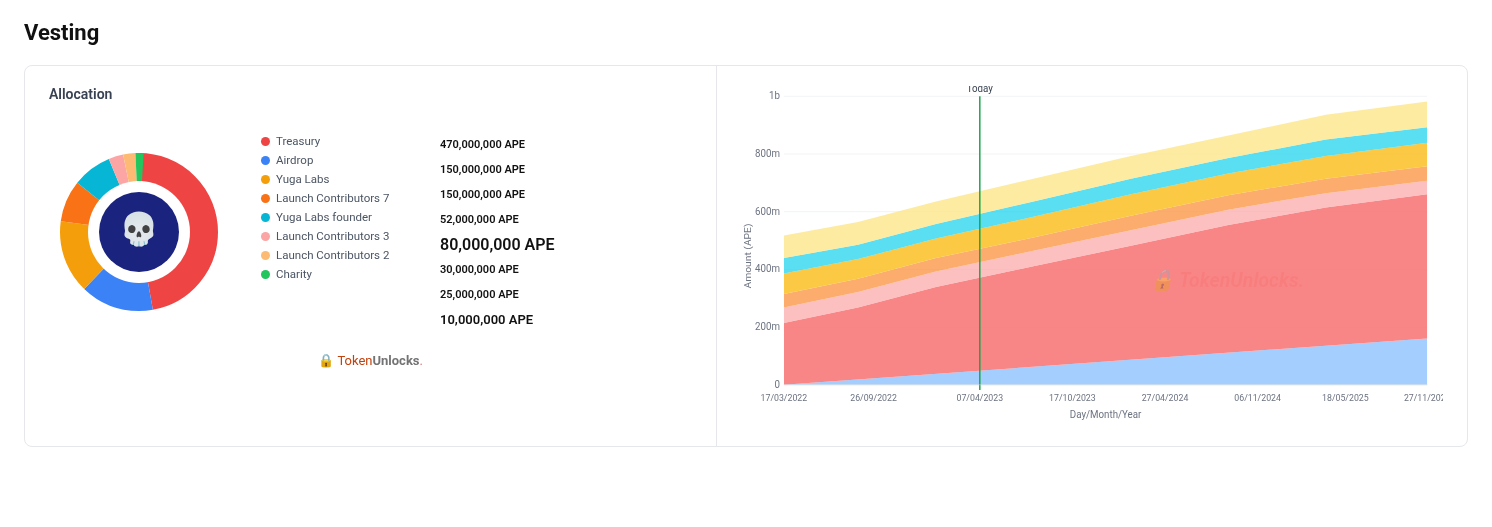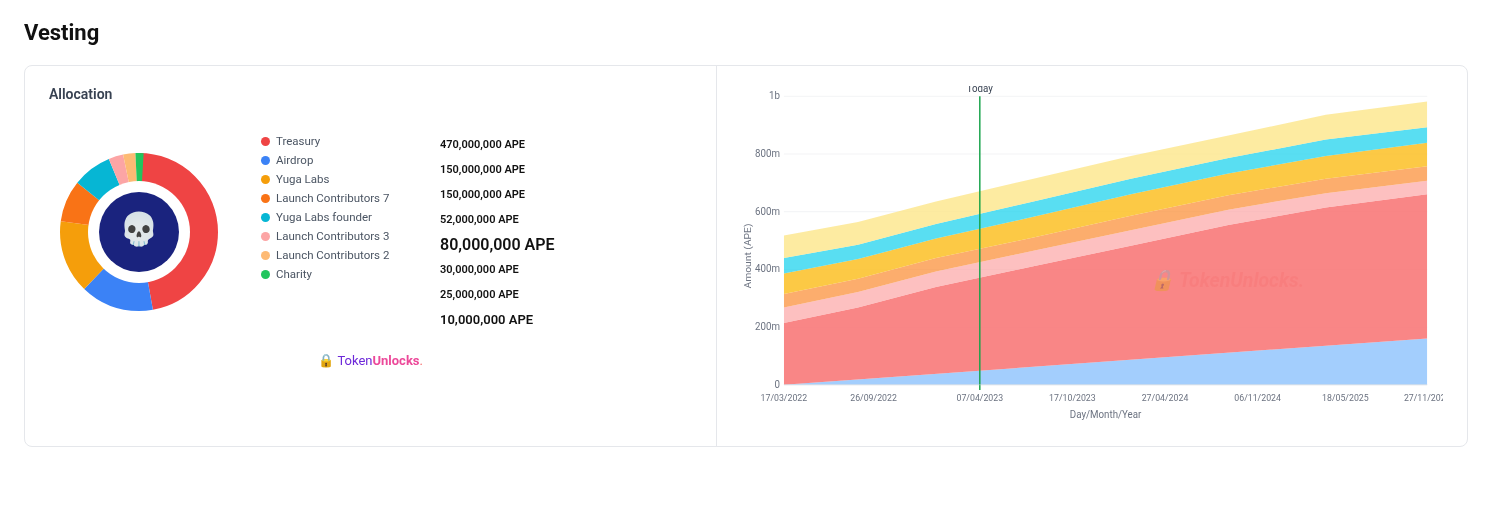--- a/index.html
+++ b/index.html
@@ -81,25 +81,25 @@
       margin-left: 8px;
     }
     .watermark {
       margin-top: 24px;
       text-align: center;
       font-size: 13px;
       color: #f87171;
     }
     .watermark span.token {
       font-weight: 400;
-      color: #6d28d9;
+      color: #c2410c;
     }
     .watermark span.unlocks {
       font-weight: 700;
-      color: #ec4899;
+      color: #737373;
     }
     .watermark span.dot {
       color: #f87171;
     }
     
     .schedule-header {
       display: flex;
       justify-content: space-between;
       align-items: flex-start;
       margin-bottom: 12px;

